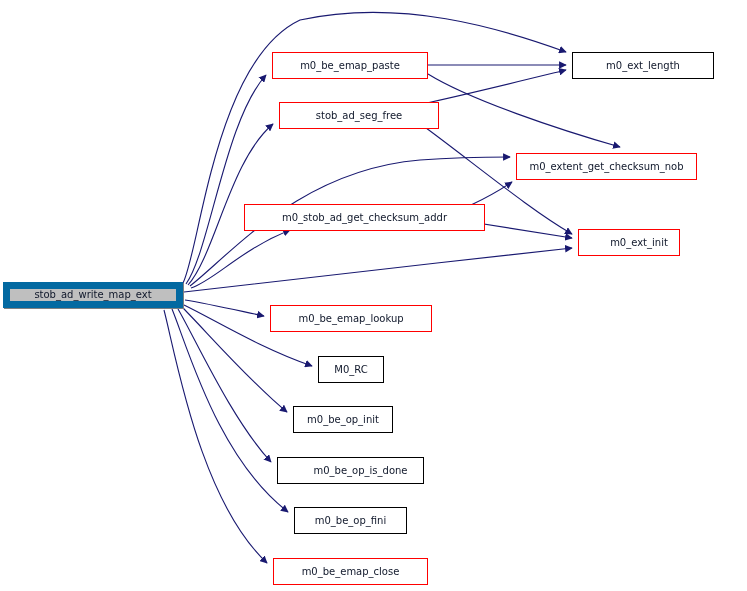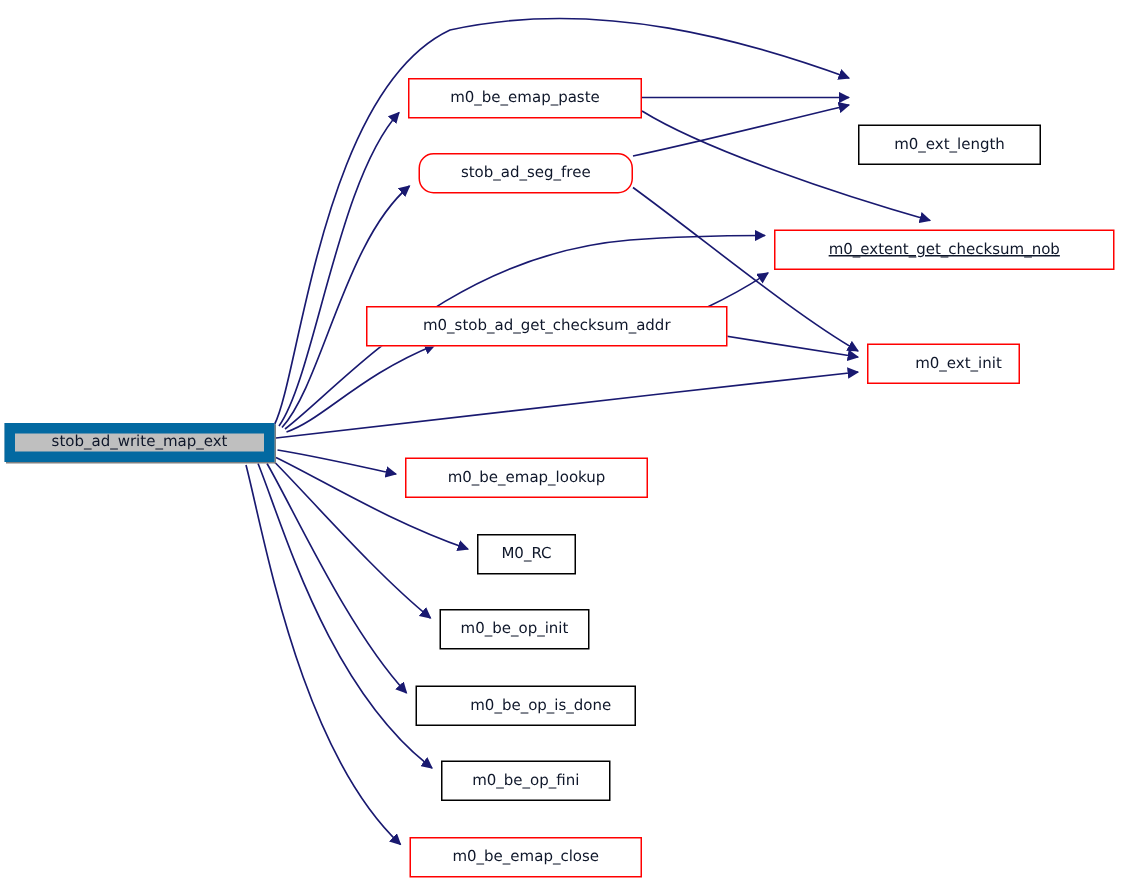--- a/index.html
+++ b/index.html
@@ -82,21 +82,21 @@
         <path d="M471,222 C510,228 548,234 572,238" fill="none" stroke="#191970" stroke-width="1.1" marker-end="url(#arrow)"></path>
       </g>
   </svg>
   <div id="nodes-group">
       <div class="node current" style="left: 3px; top: 282px; width: 180px; height: 26px;">
         <span class="node-label">stob_ad_write_map_ext</span>
       </div>
       <div class="node red" style="left: 272px; top: 52px; width: 156px; height: 27px;">
         <span class="node-label">m0_be_emap_paste</span>
       </div>
-      <div class="node red" style="left: 279px; top: 102px; width: 143px; height: 27px; border-radius: 10px;">
+      <div class="node red" style="left: 279px; top: 102px; width: 160px; height: 27px;">
         <span class="node-label">stob_ad_seg_free</span>
       </div>
       <div class="node red" style="left: 244px; top: 204px; width: 241px; height: 27px;">
         <span class="node-label">m0_stob_ad_get_checksum_addr</span>
       </div>
       <div class="node red" style="left: 270px; top: 305px; width: 162px; height: 27px;">
         <span class="node-label">m0_be_emap_lookup</span>
       </div>
       <div class="node blk" style="left: 318px; top: 356px; width: 66px; height: 27px;">
         <span class="node-label">M0_RC</span>
@@ -106,23 +106,23 @@
       </div>
       <div class="node blk" style="left: 277px; top: 457px; width: 147px; height: 27px; padding-left: 20px;">
         <span class="node-label">m0_be_op_is_done</span>
       </div>
       <div class="node blk" style="left: 294px; top: 507px; width: 113px; height: 27px;">
         <span class="node-label">m0_be_op_fini</span>
       </div>
       <div class="node red" style="left: 273px; top: 558px; width: 155px; height: 27px;">
         <span class="node-label">m0_be_emap_close</span>
       </div>
-      <div class="node blk" style="left: 572px; top: 52px; width: 122px; height: 27px; margin-top: 31px;">
+      <div class="node blk" style="left: 572px; top: 52px; width: 142px; height: 27px;">
         <span class="node-label">m0_ext_length</span>
       </div>
-      <div class="node red" style="left: 516px; top: 153px; width: 227px; height: 27px; text-decoration: underline;">
+      <div class="node red" style="left: 516px; top: 153px; width: 181px; height: 27px;">
         <span class="node-label">m0_extent_get_checksum_nob</span>
       </div>
       <div class="node red" style="left: 578px; top: 229px; width: 102px; height: 27px; padding-left: 20px;">
         <span class="node-label">m0_ext_init</span>
       </div>
     </div>
 </div>
 
 </body></html>

